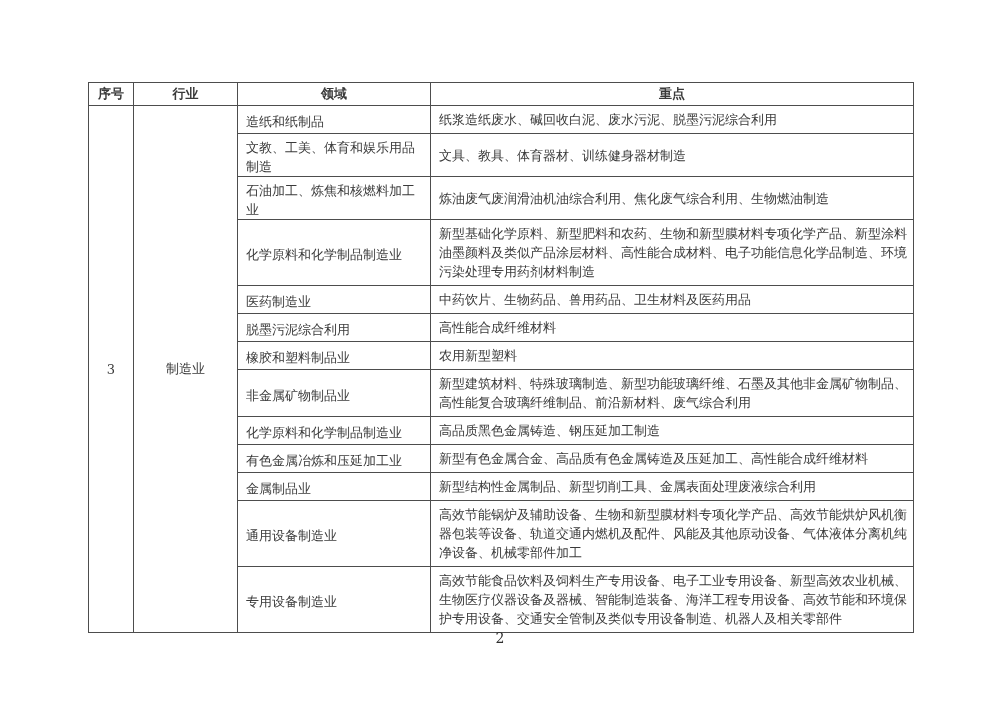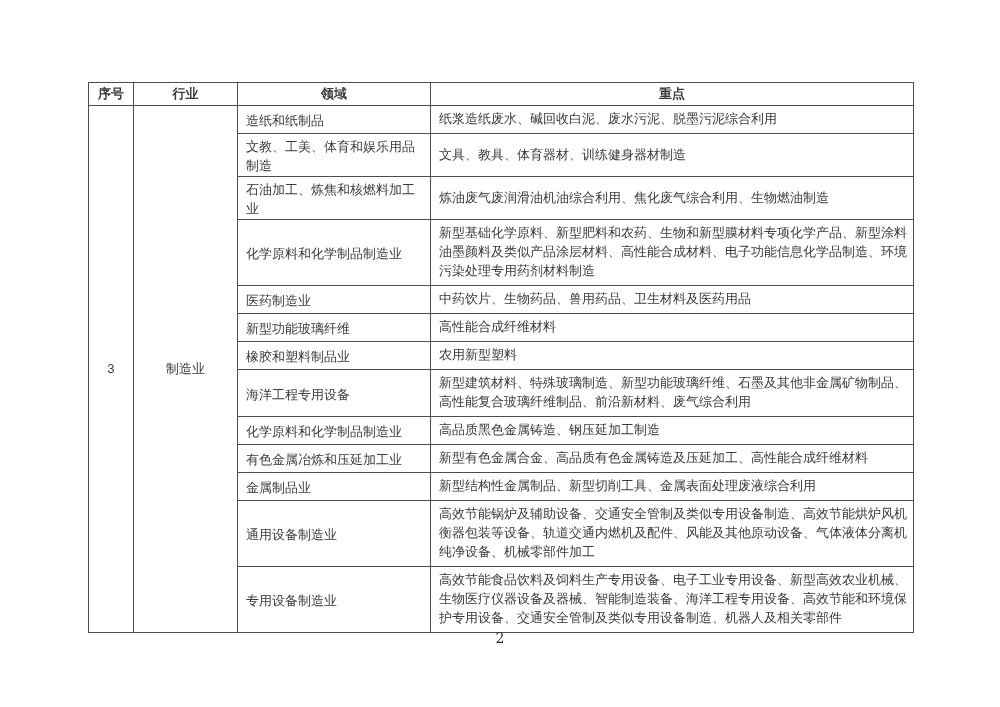--- a/index.html
+++ b/index.html
@@ -16,21 +16,20 @@
     overflow: hidden;
   }
   table.doc-table {
     position: absolute;
     left: 88px;
     top: 82px;
     width: 825px;
     border-collapse: collapse;
     table-layout: fixed;
     font-size: 13px;
-    font-family: Liberation Mono, monospace;
   }
   table.doc-table th,
   table.doc-table td {
     border: 1px solid #4d4d4d;
     vertical-align: middle;
   }
   table.doc-table th {
     font-weight: bold;
     text-align: center;
     padding: 2px 2px;
@@ -104,52 +103,52 @@
     <td class="col-field">化学原料和化学制品制造业</td>
     <td class="col-focus">新型基础化学原料、新型肥料和农药、生物和新型膜材料专项化学产品、新型涂料油墨颜料及类似产品涂层材料、高性能合成材料、电子功能信息化学品制造、环境污染处理专用药剂材料制造</td>
   </tr>
 
   <tr>
     <td class="col-field">医药制造业</td>
     <td class="col-focus">中药饮片、生物药品、兽用药品、卫生材料及医药用品</td>
   </tr>
 
   <tr>
-    <td class="col-field">新型功能玻璃纤维</td>
+    <td class="col-field">脱墨污泥综合利用</td>
     <td class="col-focus">高性能合成纤维材料</td>
   </tr>
 
   <tr>
     <td class="col-field">橡胶和塑料制品业</td>
     <td class="col-focus">农用新型塑料</td>
   </tr>
 
   <tr>
-    <td class="col-field">海洋工程专用设备</td>
+    <td class="col-field">非金属矿物制品业</td>
     <td class="col-focus">新型建筑材料、特殊玻璃制造、新型功能玻璃纤维、石墨及其他非金属矿物制品、高性能复合玻璃纤维制品、前沿新材料、废气综合利用</td>
   </tr>
 
   <tr>
     <td class="col-field">化学原料和化学制品制造业</td>
     <td class="col-focus">高品质黑色金属铸造、钢压延加工制造</td>
   </tr>
 
   <tr>
     <td class="col-field">有色金属冶炼和压延加工业</td>
     <td class="col-focus">新型有色金属合金、高品质有色金属铸造及压延加工、高性能合成纤维材料</td>
   </tr>
 
   <tr>
     <td class="col-field">金属制品业</td>
     <td class="col-focus">新型结构性金属制品、新型切削工具、金属表面处理废液综合利用</td>
   </tr>
 
   <tr>
     <td class="col-field">通用设备制造业</td>
-    <td class="col-focus">高效节能锅炉及辅助设备、交通安全管制及类似专用设备制造、高效节能烘炉风机衡器包装等设备、轨道交通内燃机及配件、风能及其他原动设备、气体液体分离机纯净设备、机械零部件加工</td>
+    <td class="col-focus">高效节能锅炉及辅助设备、生物和新型膜材料专项化学产品、高效节能烘炉风机衡器包装等设备、轨道交通内燃机及配件、风能及其他原动设备、气体液体分离机纯净设备、机械零部件加工</td>
   </tr>
 
   <tr>
     <td class="col-field">专用设备制造业</td>
     <td class="col-focus">高效节能食品饮料及饲料生产专用设备、电子工业专用设备、新型高效农业机械、生物医疗仪器设备及器械、智能制造装备、海洋工程专用设备、高效节能和环境保护专用设备、交通安全管制及类似专用设备制造、机器人及相关零部件</td>
   </tr>
 </tbody>
   </table>
 
   <div class="page-number">2</div>

